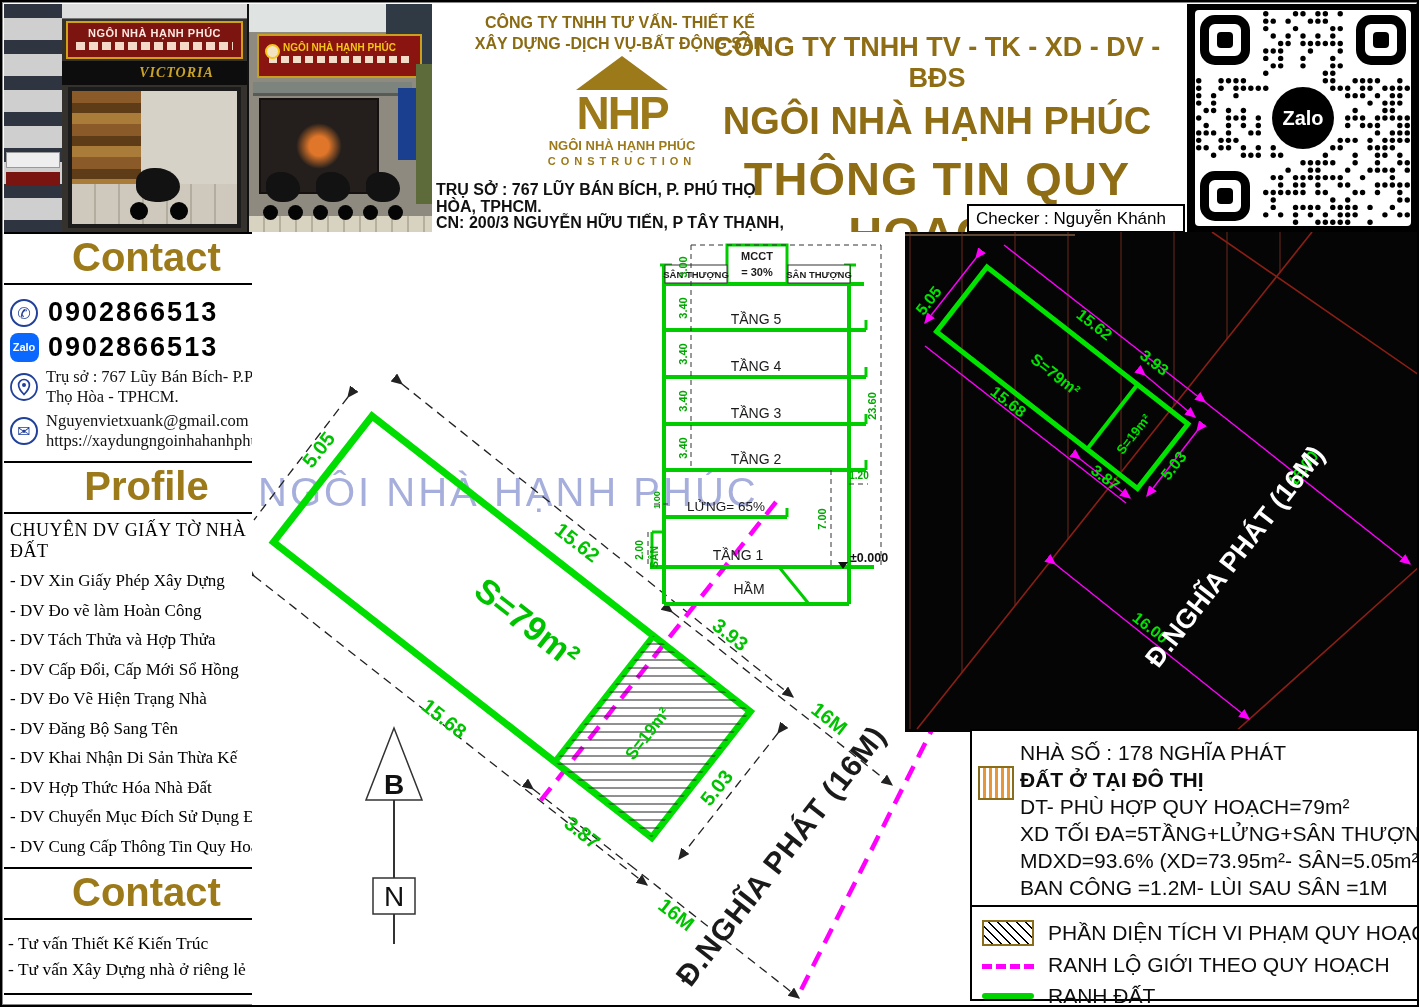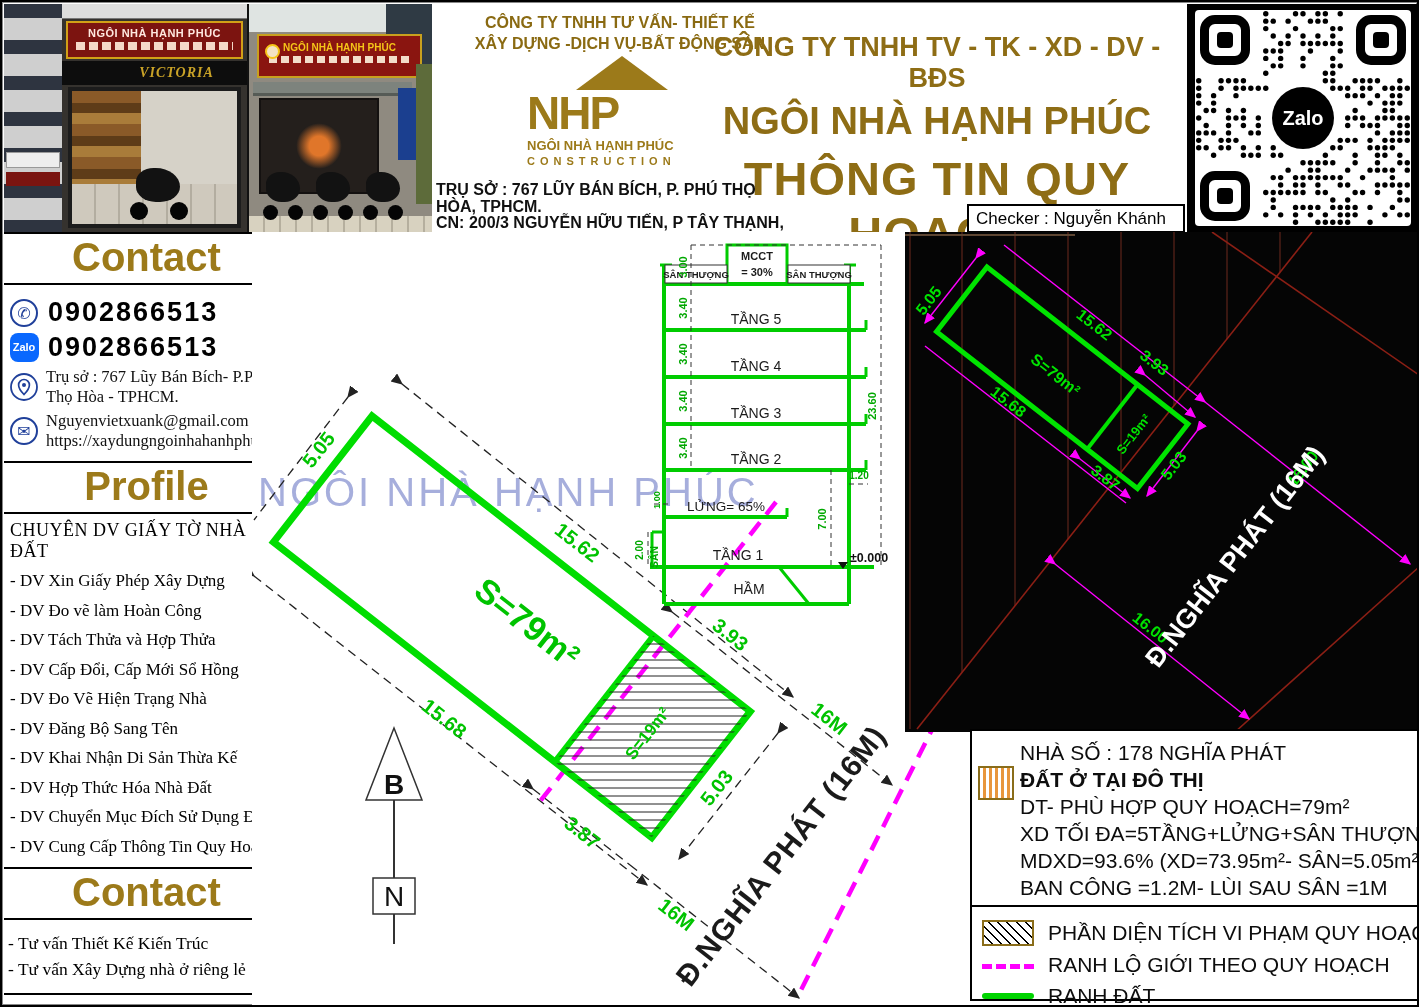--- a/index.html
+++ b/index.html
@@ -56,21 +56,21 @@
   .sidewalk{position:absolute;left:0;bottom:0;width:100%;height:16px;
       background:repeating-linear-gradient(90deg,#d8d2c0 0 14px,#b5af9e 14px 16px);}
   .moto-row{position:absolute;left:12px;bottom:12px;width:150px;height:52px;}
   .moto-row .m{position:absolute;bottom:0;width:44px;height:48px;}
   .moto-row .m .moto-body{width:34px;height:30px;left:5px;}
   .moto-row .m .wheel{width:15px;height:15px;}
 
   .header{position:absolute;left:430px;top:2px;width:755px;height:228px;background:#fff;}
   .tagline{position:absolute;left:18px;top:8px;width:340px;text-align:center;color:#8a6a12;
       font-weight:bold;font-size:16px;line-height:21px;}
-  .logo{position:absolute;left:95px;top:52px;width:190px;text-align:left;}
+  .logo{position:absolute;left:95px;top:52px;width:190px;text-align:center;}
   .roof{width:0;height:0;border-left:46px solid transparent;border-right:46px solid transparent;
       border-bottom:34px solid #9c7a1a;margin:0 auto;}
   .monogram{font-size:46px;font-weight:bold;color:#9c7a1a;line-height:46px;letter-spacing:-2px;}
   .logo-name{font-size:13px;font-weight:bold;color:#9c7a1a;margin-top:2px;}
   .logo-sub{font-size:11px;font-weight:bold;color:#9c7a1a;letter-spacing:5px;margin-top:2px;}
   .titles{position:absolute;left:255px;top:28px;width:500px;text-align:center;color:#8e6d15;}
   .t1{font-size:27px;font-weight:bold;}
   .t2{font-size:38px;font-weight:bold;margin-top:6px;}
   .t3{font-size:47px;font-weight:bold;margin-top:8px;letter-spacing:1px;}
   .addresses{position:absolute;left:4px;top:178px;width:350px;color:#111;font-weight:bold;

